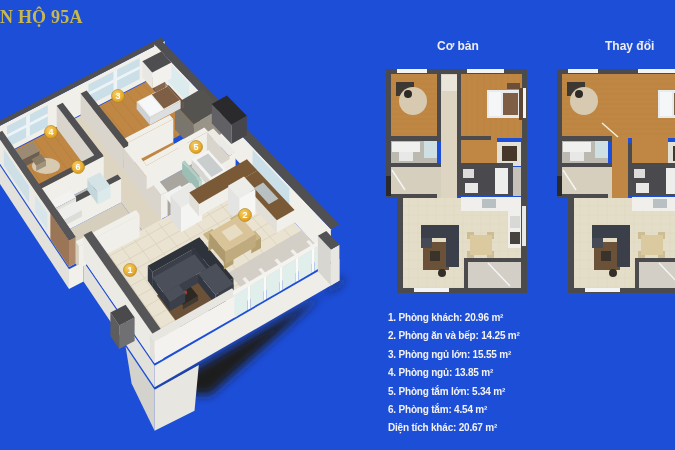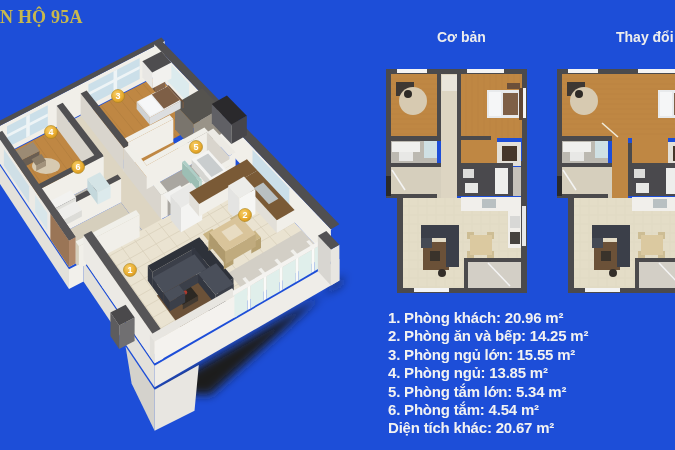--- a/index.html
+++ b/index.html
@@ -1,17 +1,17 @@
 <!DOCTYPE html>
 <html><head><meta charset="utf-8"><style>
 html,body{margin:0;padding:0;background:#000;}
 #page{position:relative;width:675px;height:450px;background:#1d4ed8;overflow:hidden;
 font-family:"Liberation Sans",sans-serif;}
-.hdr{position:absolute;top:29px;color:#ededed;font-size:14px;font-weight:bold;}
-.legend{position:absolute;left:388px;top:309px;color:#f2f2f2;font-size:15px;
+.hdr{position:absolute;top:39px;color:#ededed;font-size:12px;font-weight:bold;}
+.legend{position:absolute;left:388px;top:309px;color:#f2f2f2;font-size:10px;
 font-weight:bold;line-height:18.4px;letter-spacing:-0.2px;}
 </style></head><body>
 <div id="page">
 
 <div style="position:absolute;left:0px;top:7px;color:#c7b84e;font-size:18px;
 font-family:'Liberation Serif',serif;font-weight:bold;letter-spacing:0.2px;">N HỘ 95A</div>
 
 <svg width="675" height="450" style="position:absolute;left:0;top:0">
 <defs>
 <radialGradient id="gold" cx="0.4" cy="0.35" r="0.8">
@@ -486,21 +486,21 @@
       <circle cx="51" cy="132" r="6.5" fill="url(#gold)" stroke="#a8841c" stroke-width="0.6"></circle>
       <text x="51" y="135.2" text-anchor="middle" font-size="9" font-weight="bold" fill="#fff">4</text>
       <circle cx="196" cy="147" r="6.5" fill="url(#gold)" stroke="#a8841c" stroke-width="0.6"></circle>
       <text x="196" y="150.2" text-anchor="middle" font-size="9" font-weight="bold" fill="#fff">5</text>
       <circle cx="78" cy="167" r="6.5" fill="url(#gold)" stroke="#a8841c" stroke-width="0.6"></circle>
       <text x="78" y="170.2" text-anchor="middle" font-size="9" font-weight="bold" fill="#fff">6</text>
 </svg>
 
 <div class="hdr" style="left:437px;">Cơ bản</div>
 
-<div class="hdr" style="left:605px;margin-left:11px;">Thay đổi</div>
+<div class="hdr" style="left:605px;">Thay đổi</div>
 
 <div class="legend">
 1. Phòng khách: 20.96 m²<br>
 2. Phòng ăn và bếp: 14.25 m²<br>
 3. Phòng ngủ lớn: 15.55 m²<br>
 4. Phòng ngủ: 13.85 m²<br>
 5. Phòng tắm lớn: 5.34 m²<br>
 6. Phòng tắm: 4.54 m²<br>
 Diện tích khác: 20.67 m²
 </div>

